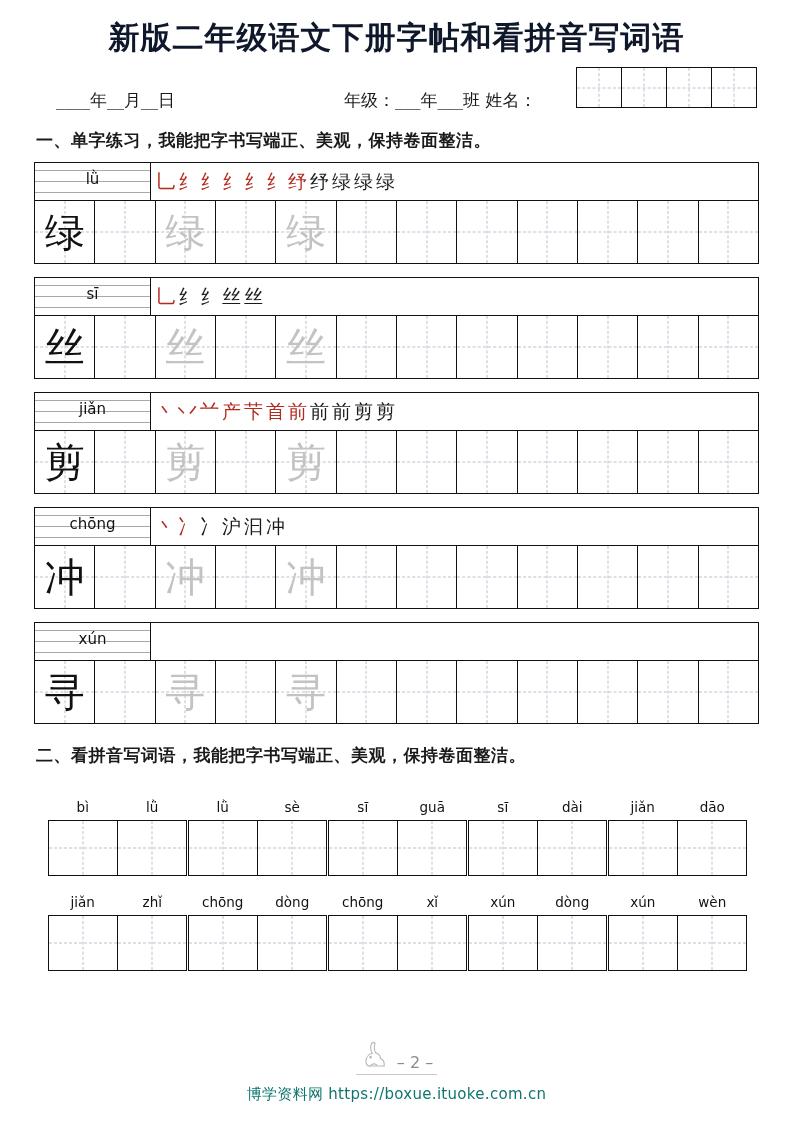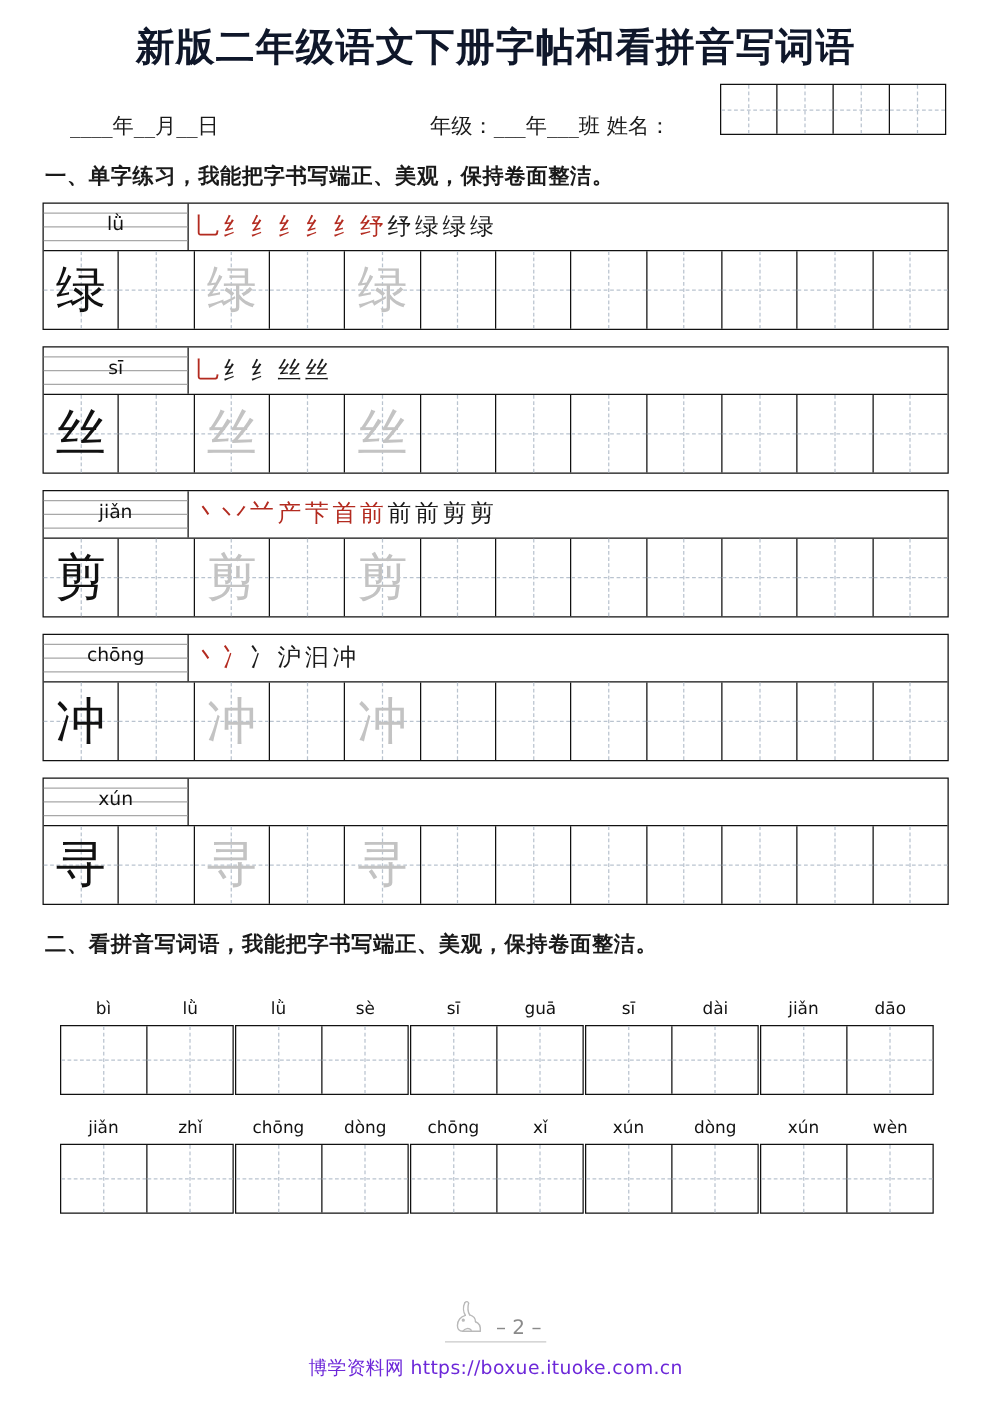--- a/index.html
+++ b/index.html
@@ -235,21 +235,21 @@
     border-bottom: 1px solid #c9c9c9;
     padding: 0 4px 2px 4px;
   }
   .rabbit { width: 34px; height: 34px; display: block; }
   .watermark {
     position: absolute;
     left: 0; right: 0;
     bottom: 18px;
     text-align: center;
     font-size: 15px;
-    color: #6d28d9;
+    color: #0f766e;
     font-family: "DejaVu Sans", "Liberation Sans", sans-serif;
     letter-spacing: 0.3px;
   }
 </style>
 </head>
 <body>
 
 <div class="page">
 
   <div class="title">新版二年级语文下册字帖和看拼音写词语</div>

